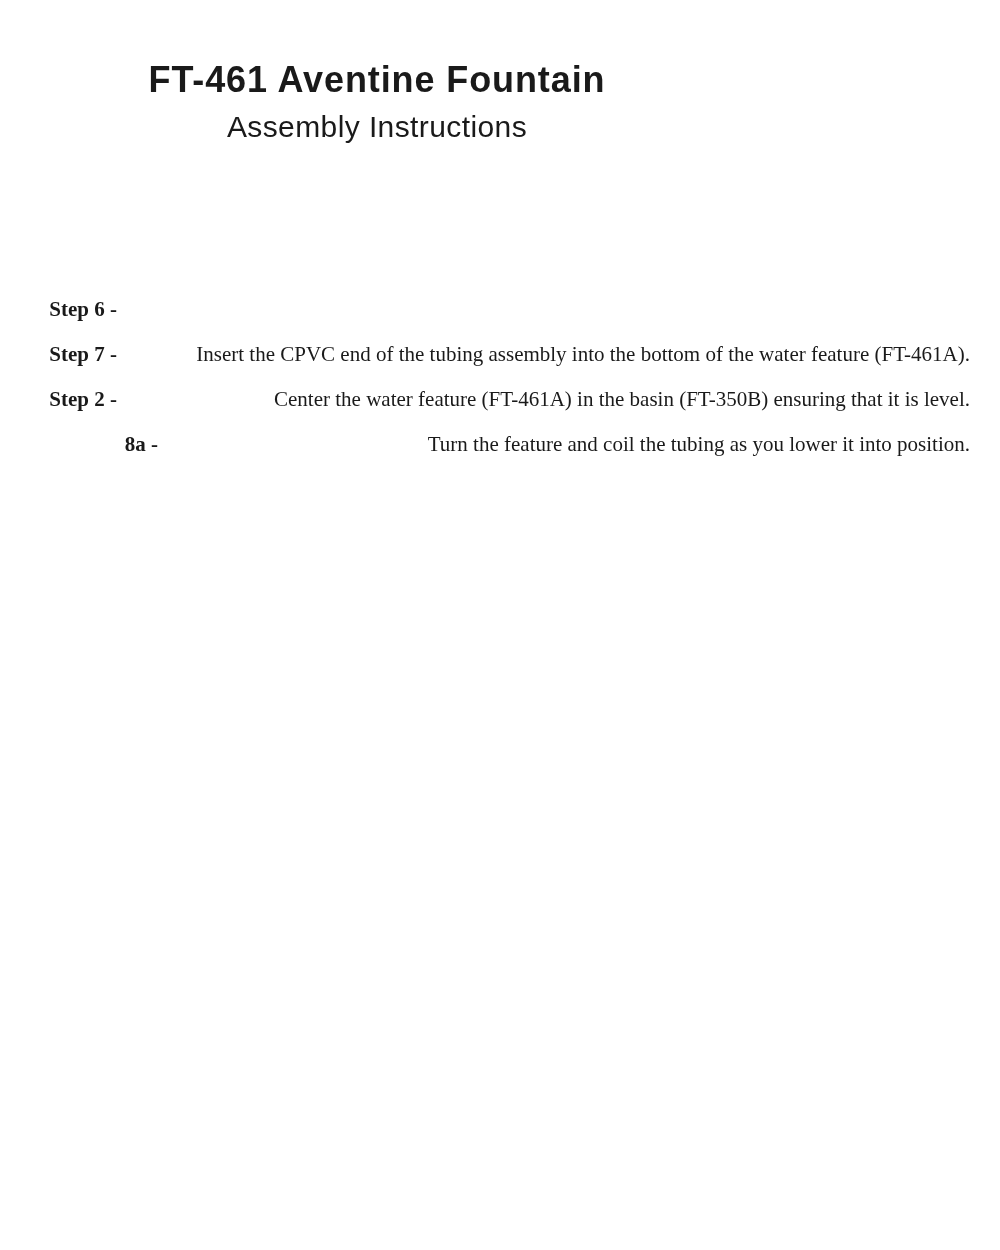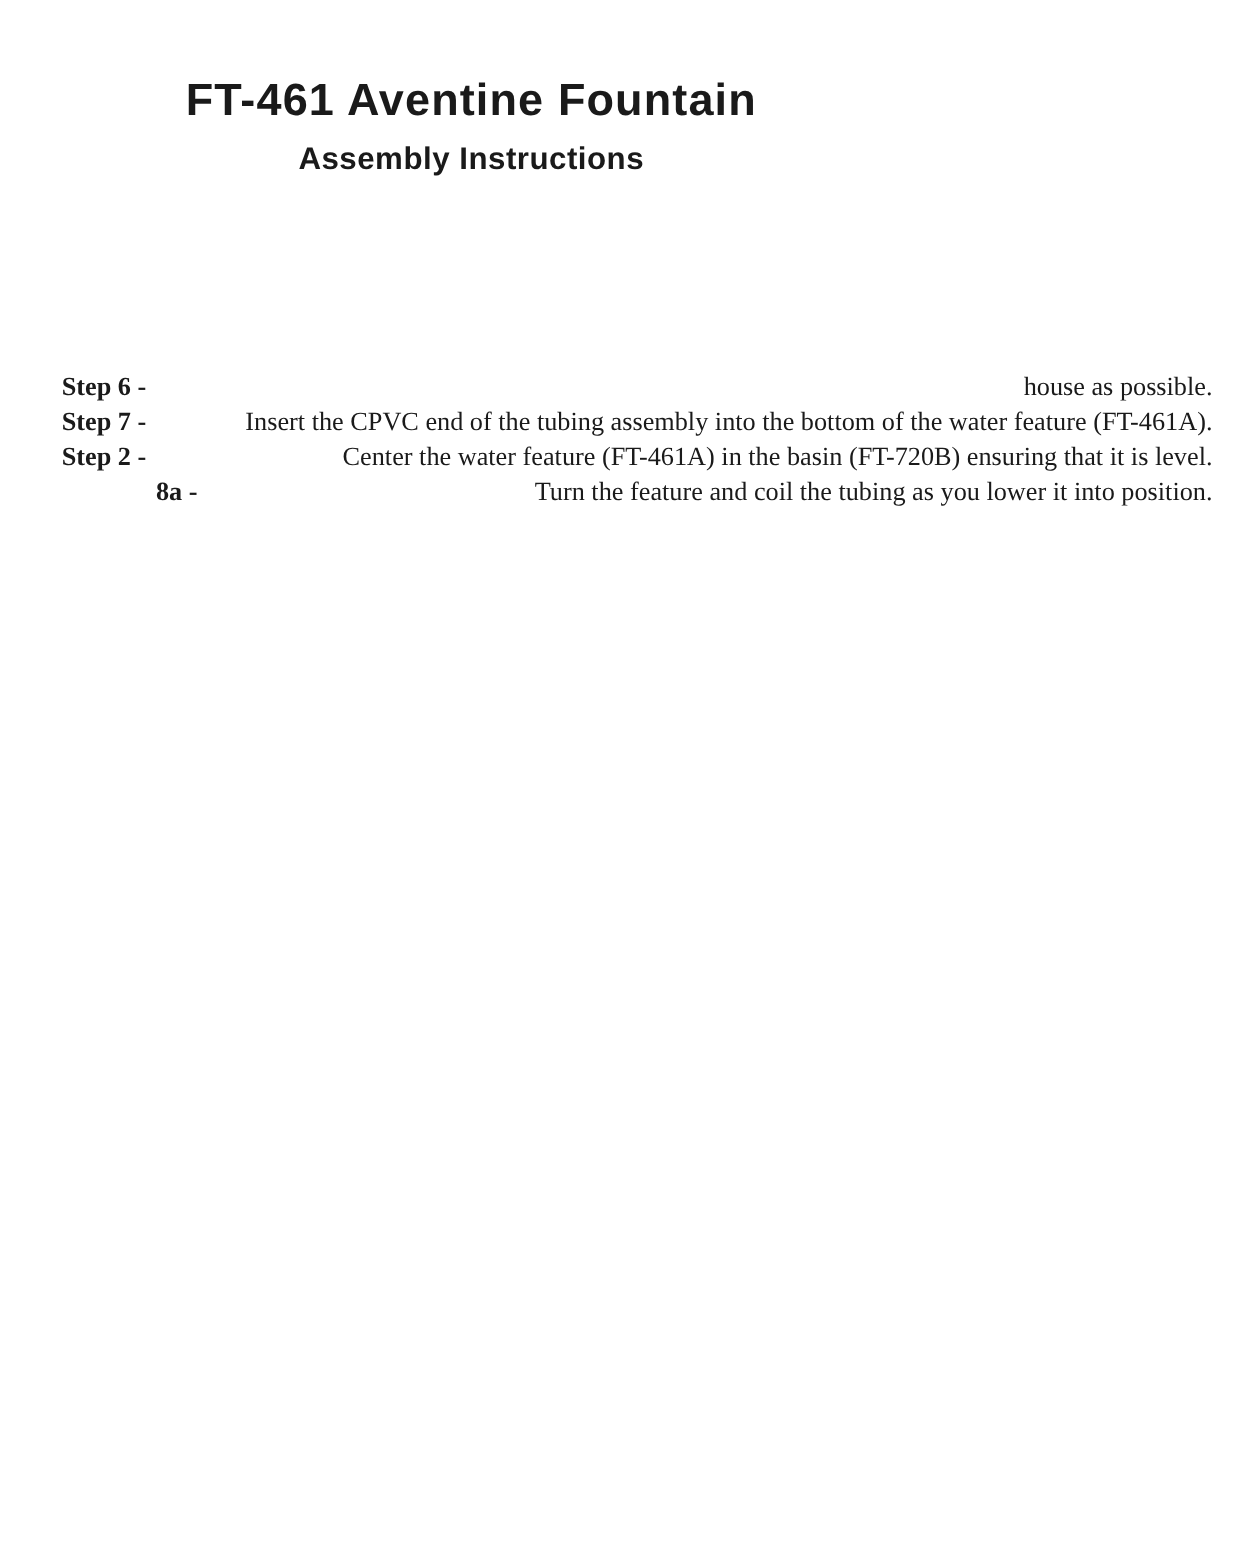--- a/index.html
+++ b/index.html
@@ -22,39 +22,40 @@
     font-family: "Liberation Sans", sans-serif;
   }
   .title {
     font-size: 36px;
     font-weight: bold;
     line-height: 43px;
     letter-spacing: 0.9px;
     white-space: nowrap;
   }
   .subtitle {
-    font-size: 25px;
-    font-weight: bold;
+    font-size: 30px;
+    font-weight: normal;
     line-height: 46px;
     letter-spacing: 0.4px;
     margin-top: 3px;
     white-space: nowrap;
   }
   .steps {
     margin: 145px 30px 0 38px;
     font-family: "Liberation Serif", serif;
     font-size: 21px;
     line-height: 28px;
     text-align: right;
   }
   .step {
     display: flex;
     align-items: flex-start;
   }
   .step + .step {
+    margin-top: 17px;
   }
   .step-label {
     flex: none;
     width: 79px;
     font-weight: bold;
   }
   .step.substep {
     padding-left: 78px;
     gap: 32px;
   }
@@ -77,35 +78,34 @@
   <div class="header">
     <div class="title">FT-461 Aventine Fountain</div>
     <div class="subtitle">Assembly Instructions</div>
   </div>
 
   <div class="steps">
 
     <div class="step">
       <div class="step-label">Step 6 -</div>
       <div class="step-text">
-        <div class="step-line">house as possible.</div>
       </div>
     </div>
 
     <div class="step">
       <div class="step-label">Step 7 -</div>
       <div class="step-text">
         <div class="step-line">Insert the CPVC end of the tubing assembly into the bottom of the water feature (FT-461A).</div>
       </div>
     </div>
 
     <div class="step">
       <div class="step-label">Step 2 -</div>
       <div class="step-text">
-        <div class="step-line">Center the water feature (FT-461A) in the basin (FT-720B) ensuring that it is level.</div>
+        <div class="step-line">Center the water feature (FT-461A) in the basin (FT-350B) ensuring that it is level.</div>
       </div>
     </div>
 
     <div class="step substep">
       <div class="step-label">8a -</div>
       <div class="step-text">
         <div class="step-line">Turn the feature and coil the tubing as you lower it into position.</div>
       </div>
     </div>
 

